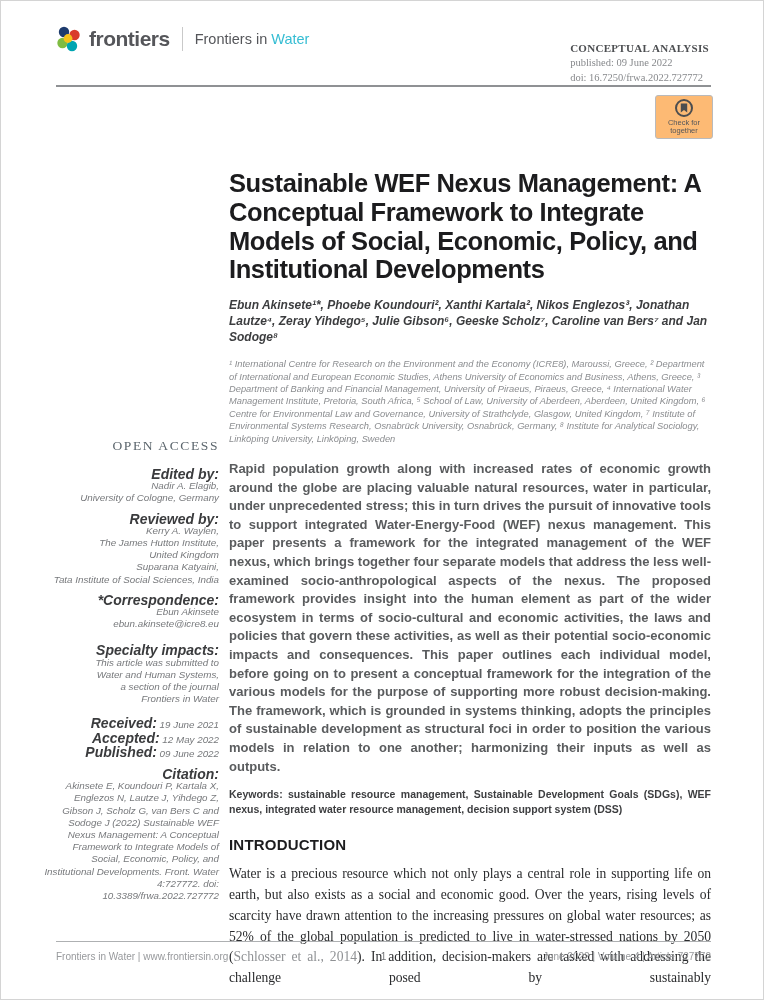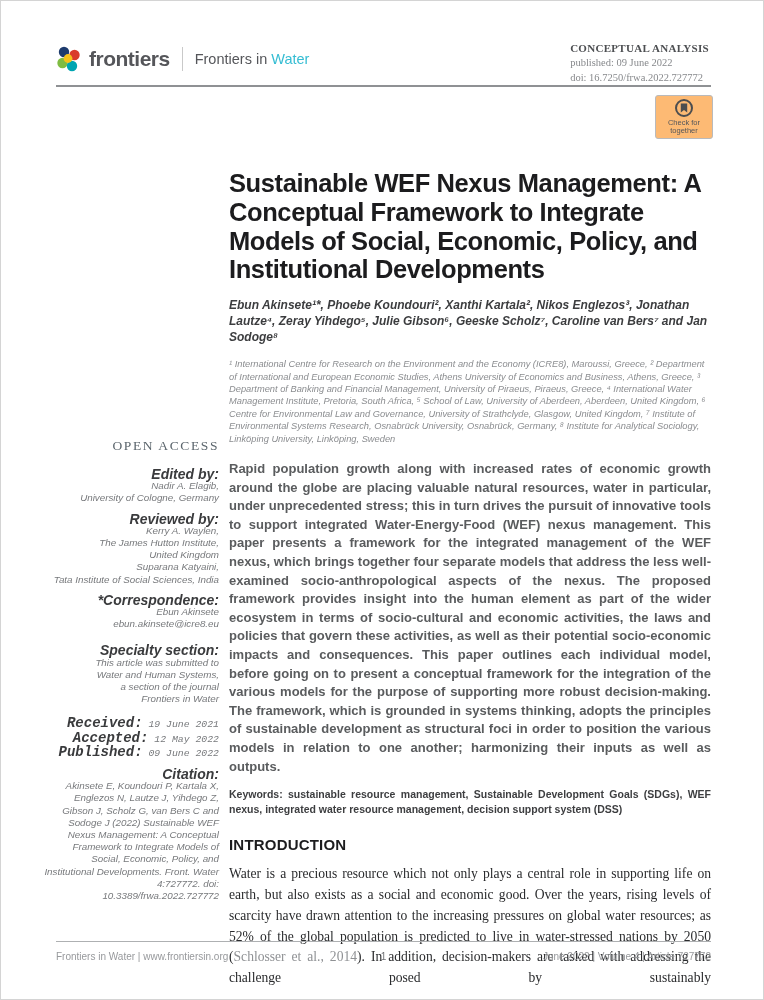--- a/index.html
+++ b/index.html
@@ -3,21 +3,21 @@
 <meta charset="utf-8">
 <style>
   * { margin:0; padding:0; box-sizing:border-box; }
   html,body { background:#e9e9e9; }
   .page {
     position:relative; width:764px; height:1000px; margin:0 auto;
     background:#ffffff; border:1px solid #d4d4d4; overflow:hidden;
     font-family:"Liberation Sans", sans-serif;
   }
   
-  .logo { position:absolute; left:55px; top:44px; display:flex; align-items:center;justify-content:center; }
+  .logo { position:absolute; left:55px; top:24px; display:flex; align-items:center;justify-content:center; }
   .logo-mark { width:26px; height:28px; margin-right:7px; }
   .logo-word { font-size:21px; font-weight:bold; color:#55565a; letter-spacing:-0.5px; }
   .logo-sep { width:1px; height:24px; background:#c9c9c9; margin:0 12px; }
   .journal-name { font-size:14.5px; color:#55565a; }
   .journal-name .hl { }
   .hdr-meta { position:absolute; right:54px; top:41px; text-align:left;font-family:Liberation Serif, serif; }
   .hdr-type { font-size:11px; font-weight:bold; color:#4d4f52; letter-spacing:0.3px; }
   .hdr-sub { font-size:10.5px; color:#87898c; line-height:13px; margin-top:2px; }
   .hdr-rule { position:absolute; left:55px; top:84px; width:655px; height:2px; background:#8f9194; }
   
@@ -29,21 +29,21 @@
   }
   .badge-text { font-size:7.5px; color:#55565a; line-height:8.5px; text-align:center; margin-top:2px; }
   
   .sidebar { position:absolute; left:40px; top:437px; width:178px; text-align:right; }
   .oa { font-family:"Liberation Serif", serif; font-size:13.5px; color:#5c666d; letter-spacing:1.6px; margin-bottom:14px; }
   .sb-block { margin-bottom:8px; }
   .sb-block.gap-lg { margin-bottom:14px; }
   .sb-block.gap-md { margin-bottom:12px; }
   .sb-label { font-size:14px; font-weight:bold; font-style:italic; color:#3a3b3d; line-height:12.2px; }
   .sb-text { font-size:9.8px; font-style:italic; color:#77797c; line-height:12.2px; white-space:pre-line; }
-  .sb-inline { font-size:9.8px; line-height:12.2px;font-family:Liberation Mono, monospace; }
+  .sb-inline { font-size:9.8px; line-height:12.2px; }
   .sb-inline .sb-label { display:inline; }
   .sb-inline .val { font-style:italic; color:#77797c; }
   .sb-link { color:#77797c; text-decoration:none; }
   
   .main { position:absolute; left:228px; top:168px; width:482px; }
   .title { font-size:25.5px; line-height:28.8px; font-weight:bold; color:#1c1c1e; letter-spacing:-0.4px; }
   .authors { margin-top:13px; font-size:12px; line-height:16px; font-weight:bold; font-style:italic; color:#3c3d3f; }
   .affils { margin-top:13px; font-size:9.3px; line-height:12.4px; font-style:italic; color:#8b8d90; }
   .abstract { margin-top:15px; font-size:13px; line-height:18.6px; color:#5a5c5e; text-align:justify;font-weight:bold; }
   .keywords { margin-top:11px; font-size:10.5px; line-height:15px; font-weight:bold; color:#3d3e40; text-align:justify; }
@@ -113,21 +113,21 @@
 Tata Institute of Social Sciences, India</div>
     </div>
 
     <div class="sb-block gap-lg">
       <div class="sb-label">*Correspondence:</div>
       <div class="sb-text">Ebun Akinsete</div>
       <div class="sb-text"><a class="sb-link" href="#">ebun.akinsete@icre8.eu</a></div>
     </div>
 
     <div class="sb-block gap-md">
-      <div class="sb-label">Specialty section:</div>
+      <div class="sb-label">Specialty impacts:</div>
       <div class="sb-text">This article was submitted to
 Water and Human Systems,
 a section of the journal
 Frontiers in Water</div>
     </div>
 
     <div class="sb-block">
       <div class="sb-inline"><span class="sb-label">Received:</span><span class="val"> 19 June 2021</span></div>
       <div class="sb-inline"><span class="sb-label">Accepted:</span><span class="val"> 12 May 2022</span></div>
       <div class="sb-inline"><span class="sb-label">Published:</span><span class="val"> 09 June 2022</span></div>

